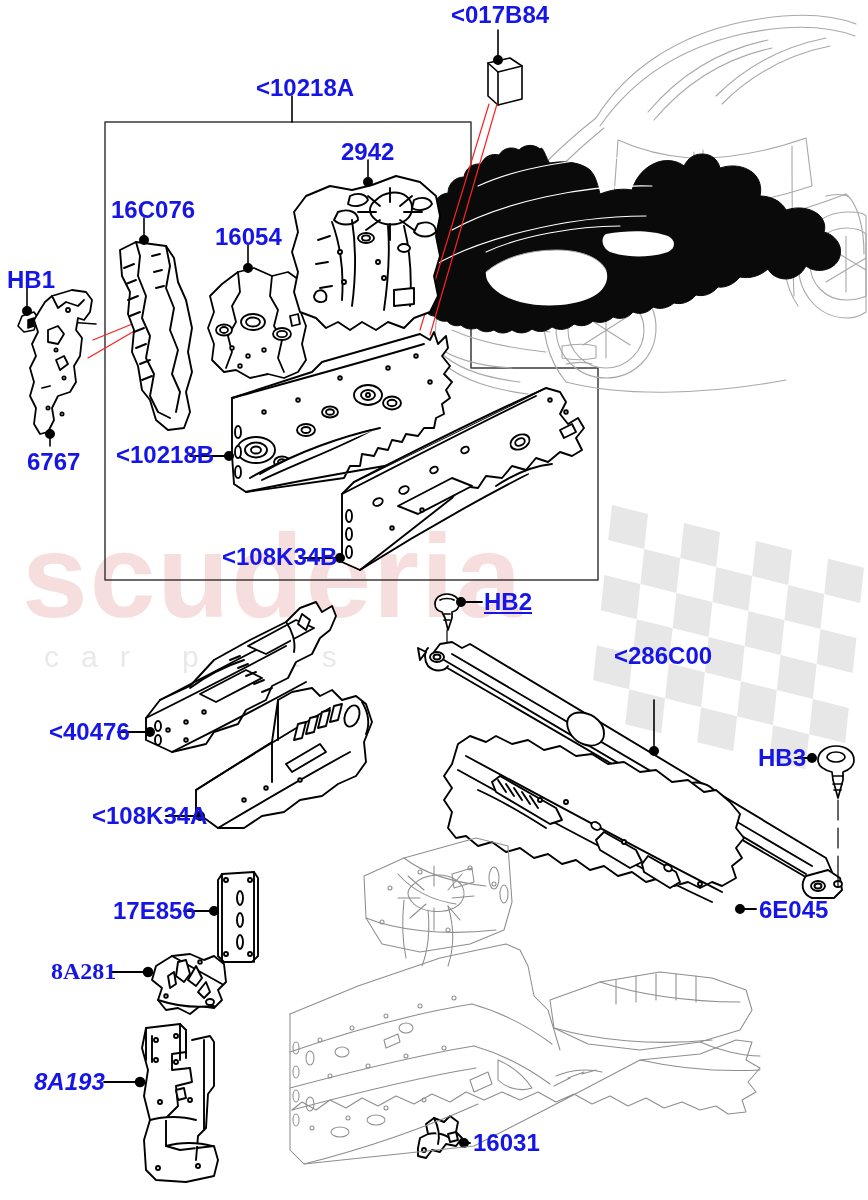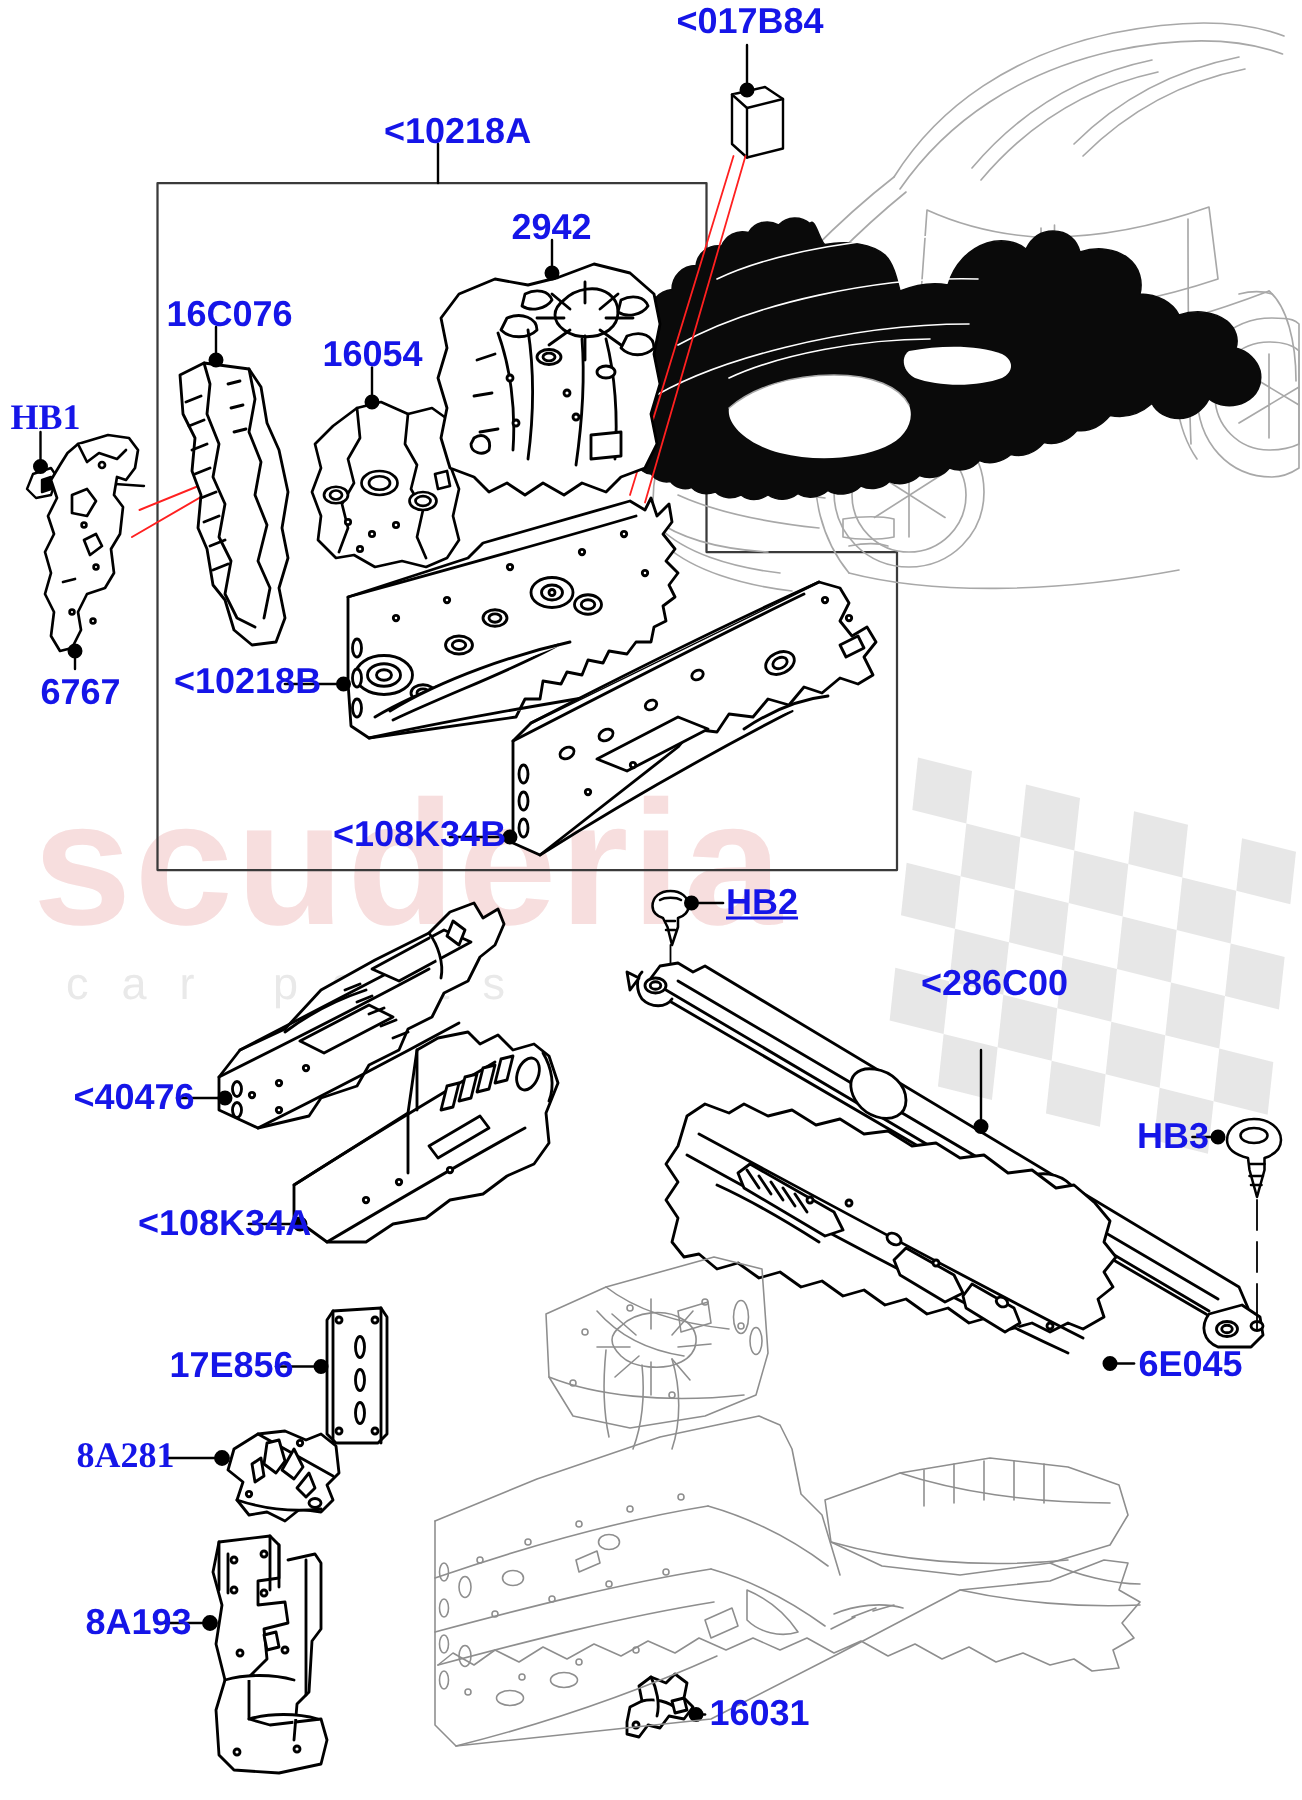--- a/index.html
+++ b/index.html
@@ -684,28 +684,28 @@
       </g>
 
     </g>
   </svg>
 
   <div class="lbl" style="left:451px; top:5px;">&lt;017B84</div>
   <div class="lbl" style="left:256px; top:78px;">&lt;10218A</div>
   <div class="lbl" style="left:341px; top:142px;">2942</div>
   <div class="lbl" style="left:111px; top:200px;">16C076</div>
   <div class="lbl" style="left:215px; top:227px;">16054</div>
-  <div class="lbl" style="left:7px;   top:270px;font-family:Liberation Serif, serif;">HB1</div>
+  <div class="lbl" style="left:7px;   top:270px;">HB1</div>
   <div class="lbl" style="left:27px;  top:452px;">6767</div>
   <div class="lbl" style="left:116px; top:445px;">&lt;10218B</div>
   <div class="lbl" style="left:222px; top:547px;">&lt;108K34B</div>
   <div class="lbl" style="left:484px; top:592px;text-decoration:underline;">HB2</div>
   <div class="lbl" style="left:614px; top:646px;">&lt;286C00</div>
   <div class="lbl" style="left:49px;  top:722px;">&lt;40476</div>
   <div class="lbl" style="left:758px; top:748px;">HB3</div>
   <div class="lbl" style="left:92px;  top:806px;">&lt;108K34A</div>
   <div class="lbl" style="left:759px; top:900px;">6E045</div>
   <div class="lbl" style="left:113px; top:901px;">17E856</div>
   <div class="lbl" style="left:51px;  top:962px;font-family:Liberation Serif, serif;">8A281</div>
-  <div class="lbl" style="left:57px;  top:1072px;">8A193</div>
+  <div class="lbl" style="left:34px;  top:1072px;font-style:italic;">8A193</div>
   <div class="lbl" style="left:473px; top:1133px;">16031</div>
 
 </div>
 
 </body></html>

